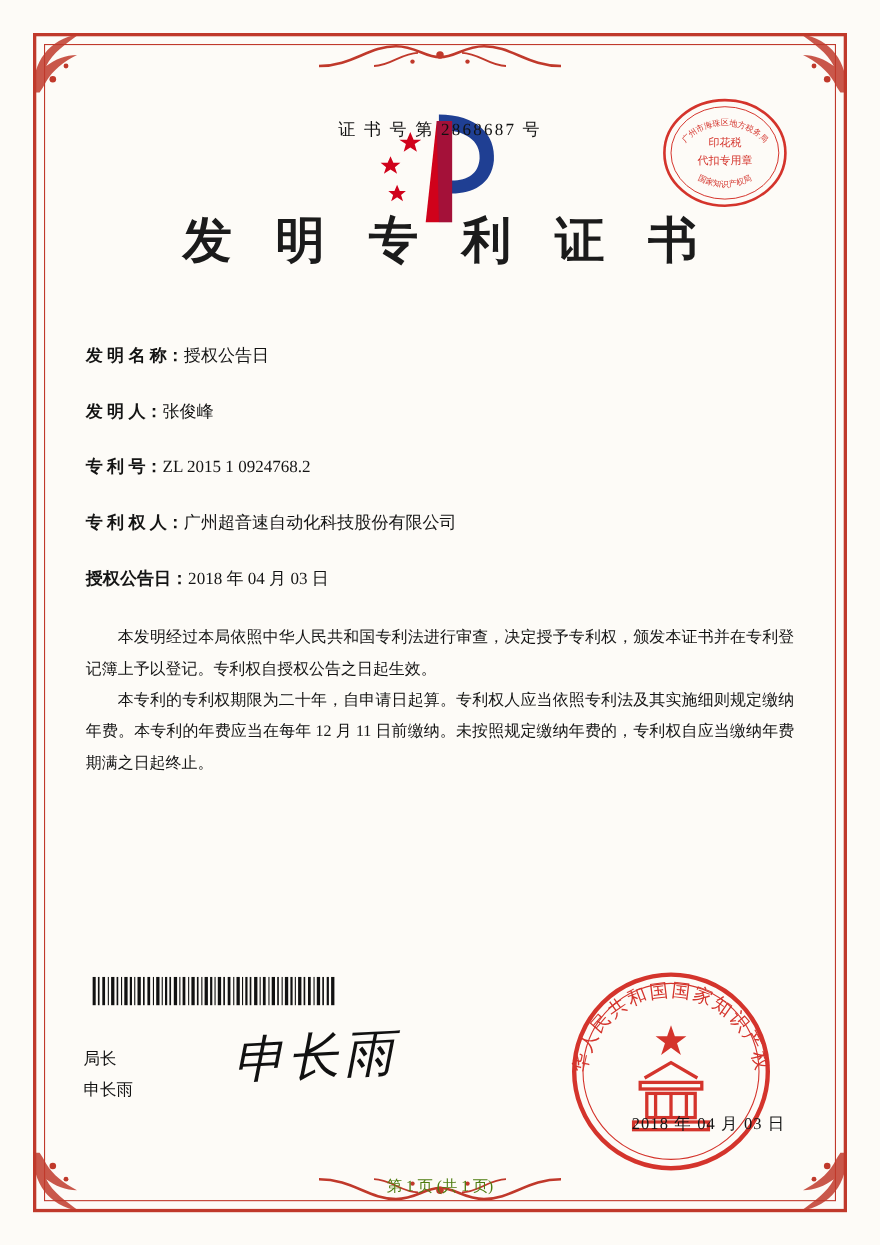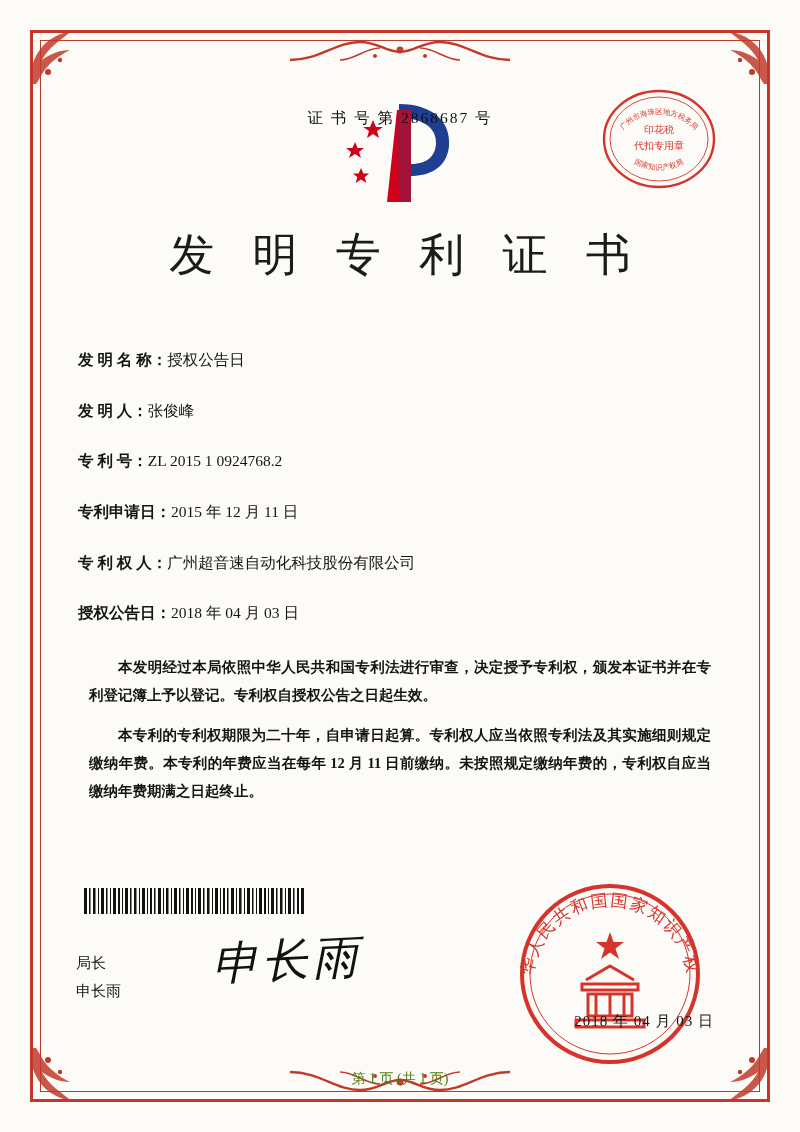--- a/index.html
+++ b/index.html
@@ -84,25 +84,25 @@
     height: 112px;
   }
   .stamp-small {
     position: absolute;
     right: 82px;
     top: 86px;
     width: 118px;
     height: 106px;
   }
   .title {
-    margin-top: 96px;
+    margin-top: 60px;
     text-align: center;
     font-size: 45px;
     letter-spacing: 12px;
-    font-weight: normal;
+    font-weight: bold;
     color: #1b1b1b;
     font-family: "DejaVu Serif", "Liberation Serif", serif;
     text-indent: 12px;
   }
   .fields {
     margin-top: 64px;
   }
   .field {
     font-size: 15.5px;
     color: #141414;
@@ -117,23 +117,22 @@
     display: inline;
   }
   .paras {
     margin-top: 14px;
     font-size: 14.5px;
     line-height: 1.95;
     color: #141414;
     text-align: justify;
   }
   .paras p {
-    margin: 11px;
+    margin: 0;
     text-indent: 2em;
-    font-weight: bold;
   }
   .barcode {
     position: absolute;
     left: 84px;
     top: 888px;
     width: 222px;
     height: 26px;
   }
   .sign-block {
     position: absolute;
@@ -278,23 +277,20 @@
 
     <div class="fields">
       <div class="field">
         <span class="lbl">发 明 名 称：</span><span class="val">授权公告日</span>
       </div>
       <div class="field">
         <span class="lbl">发 明 人：</span><span class="val">张俊峰</span>
       </div>
       <div class="field">
         <span class="lbl">专 利 号：</span><span class="val">ZL 2015 1 0924768.2</span>
-      </div>
-      <div class="field">
-        <span class="lbl">专利申请日：</span><span class="val">2015 年 12 月 11 日</span>
       </div>
       <div class="field">
         <span class="lbl">专 利 权 人：</span><span class="val">广州超音速自动化科技股份有限公司</span>
       </div>
       <div class="field">
         <span class="lbl">授权公告日：</span><span class="val">2018 年 04 月 03 日</span>
       </div>
     </div>
 
     <div class="paras">

